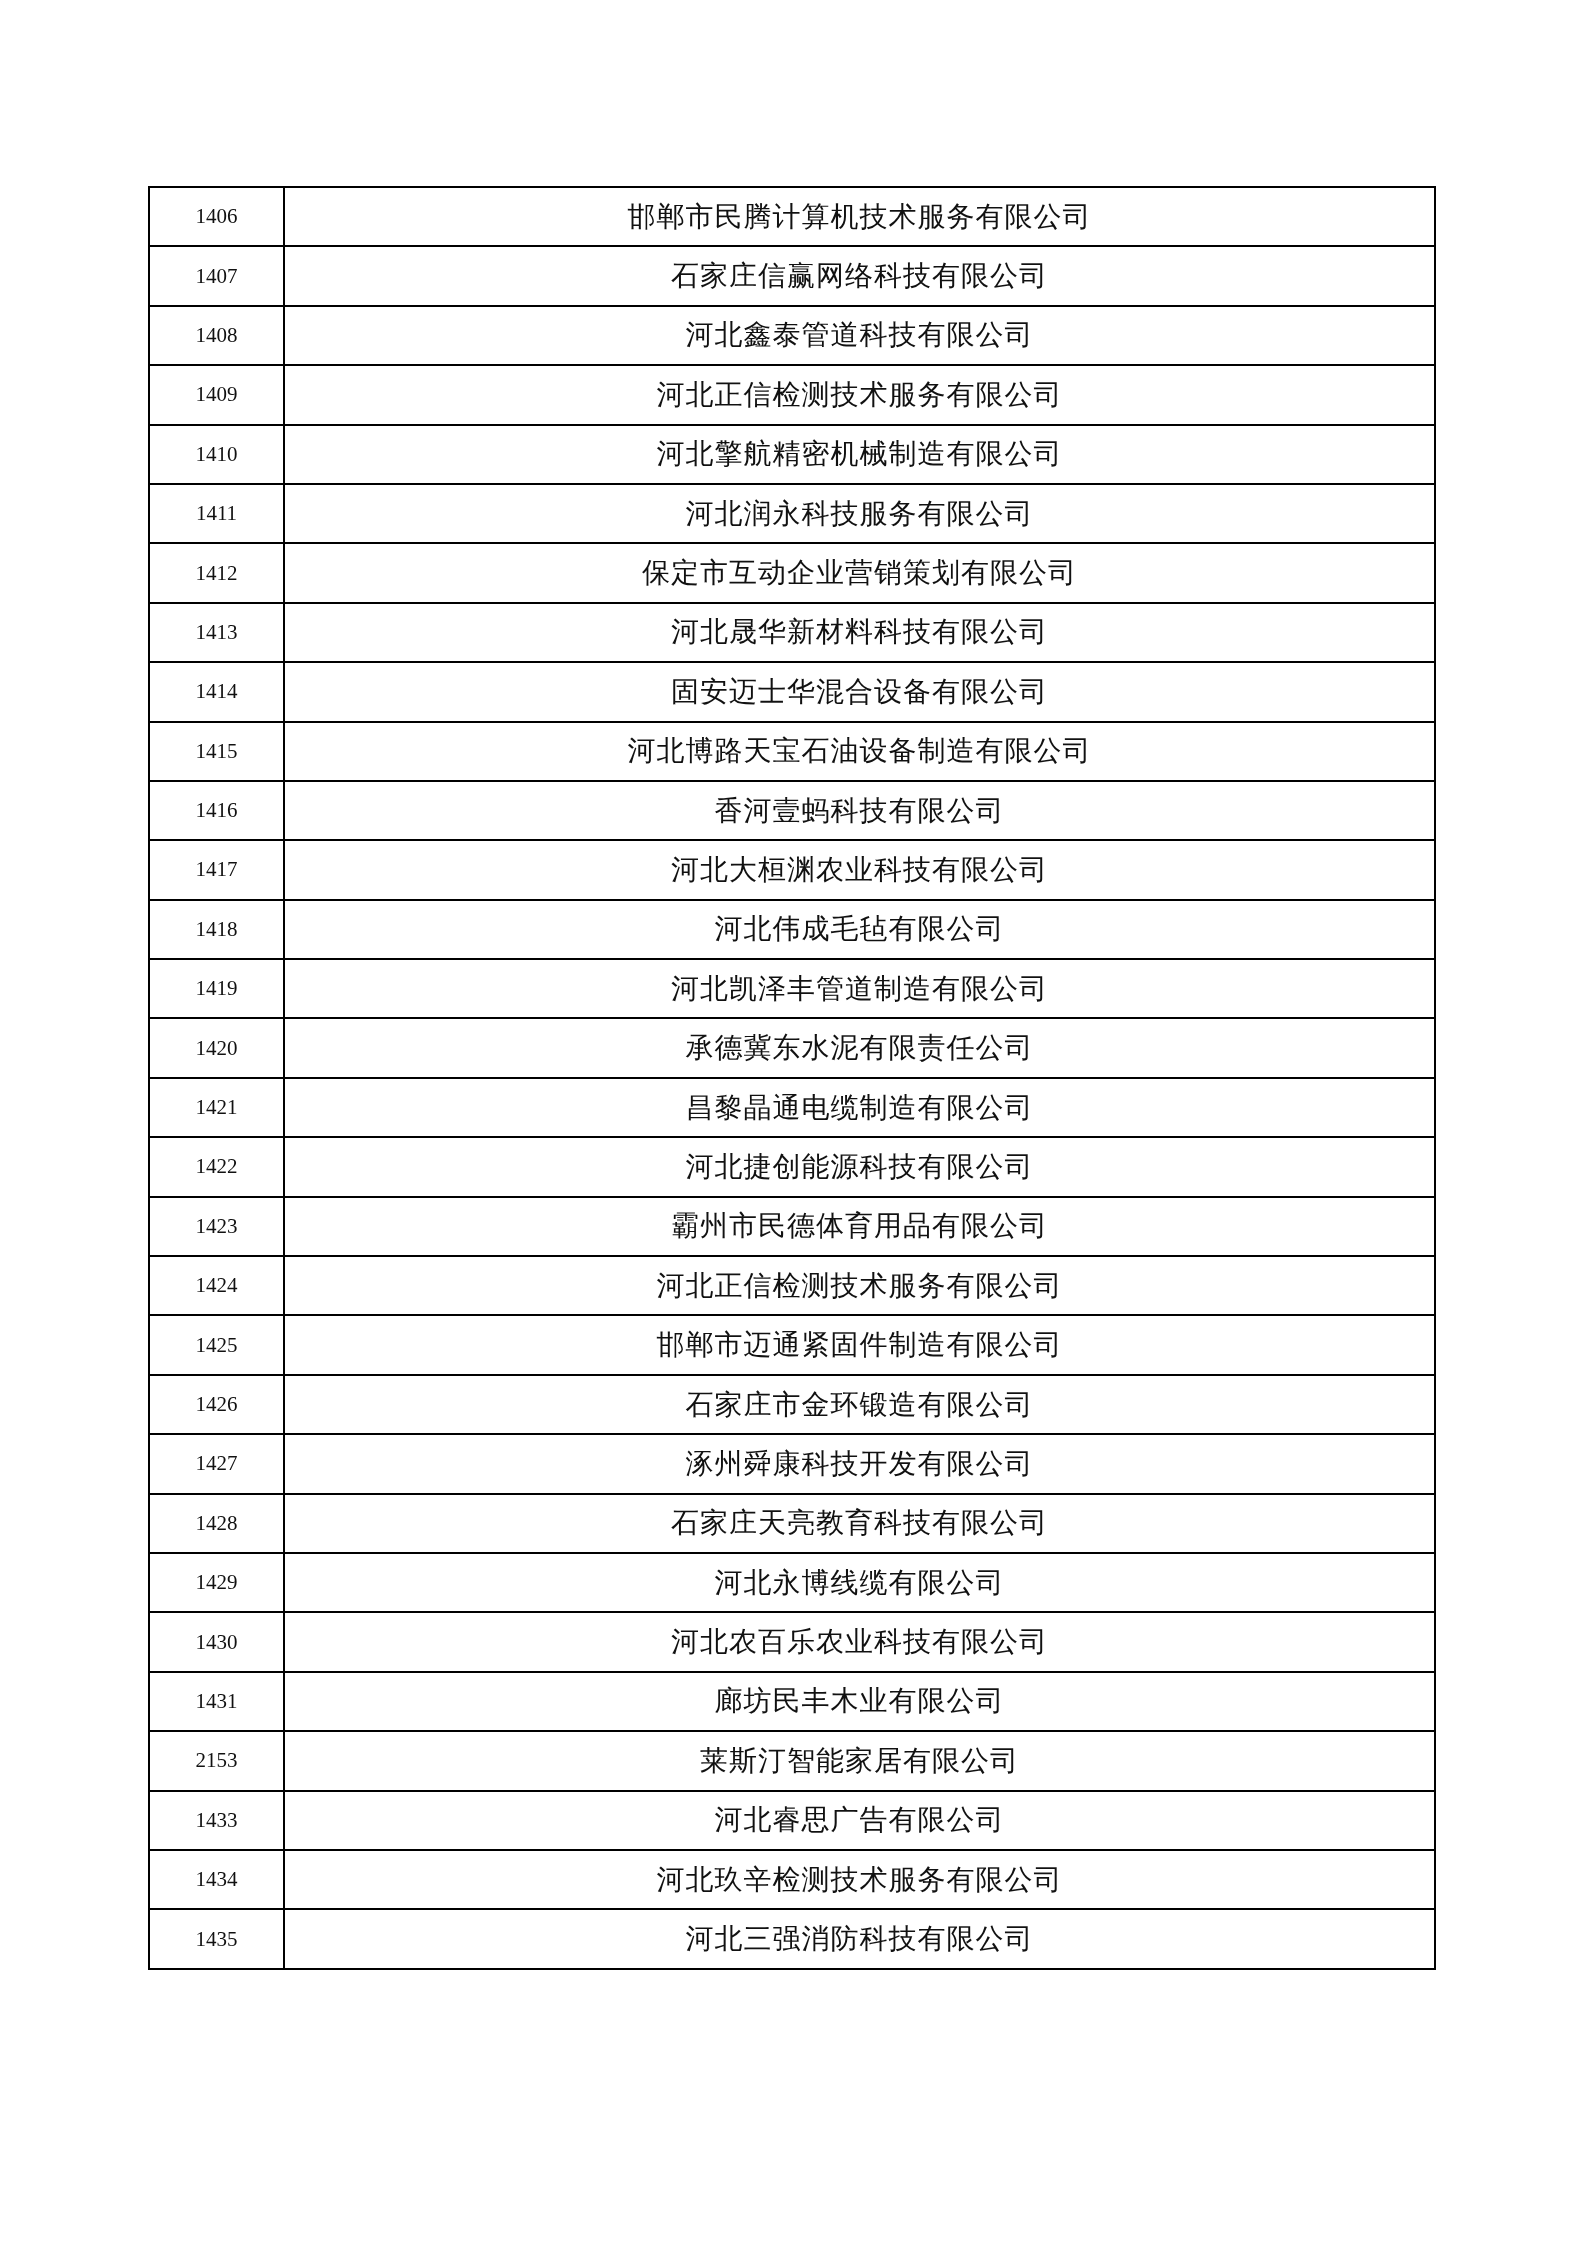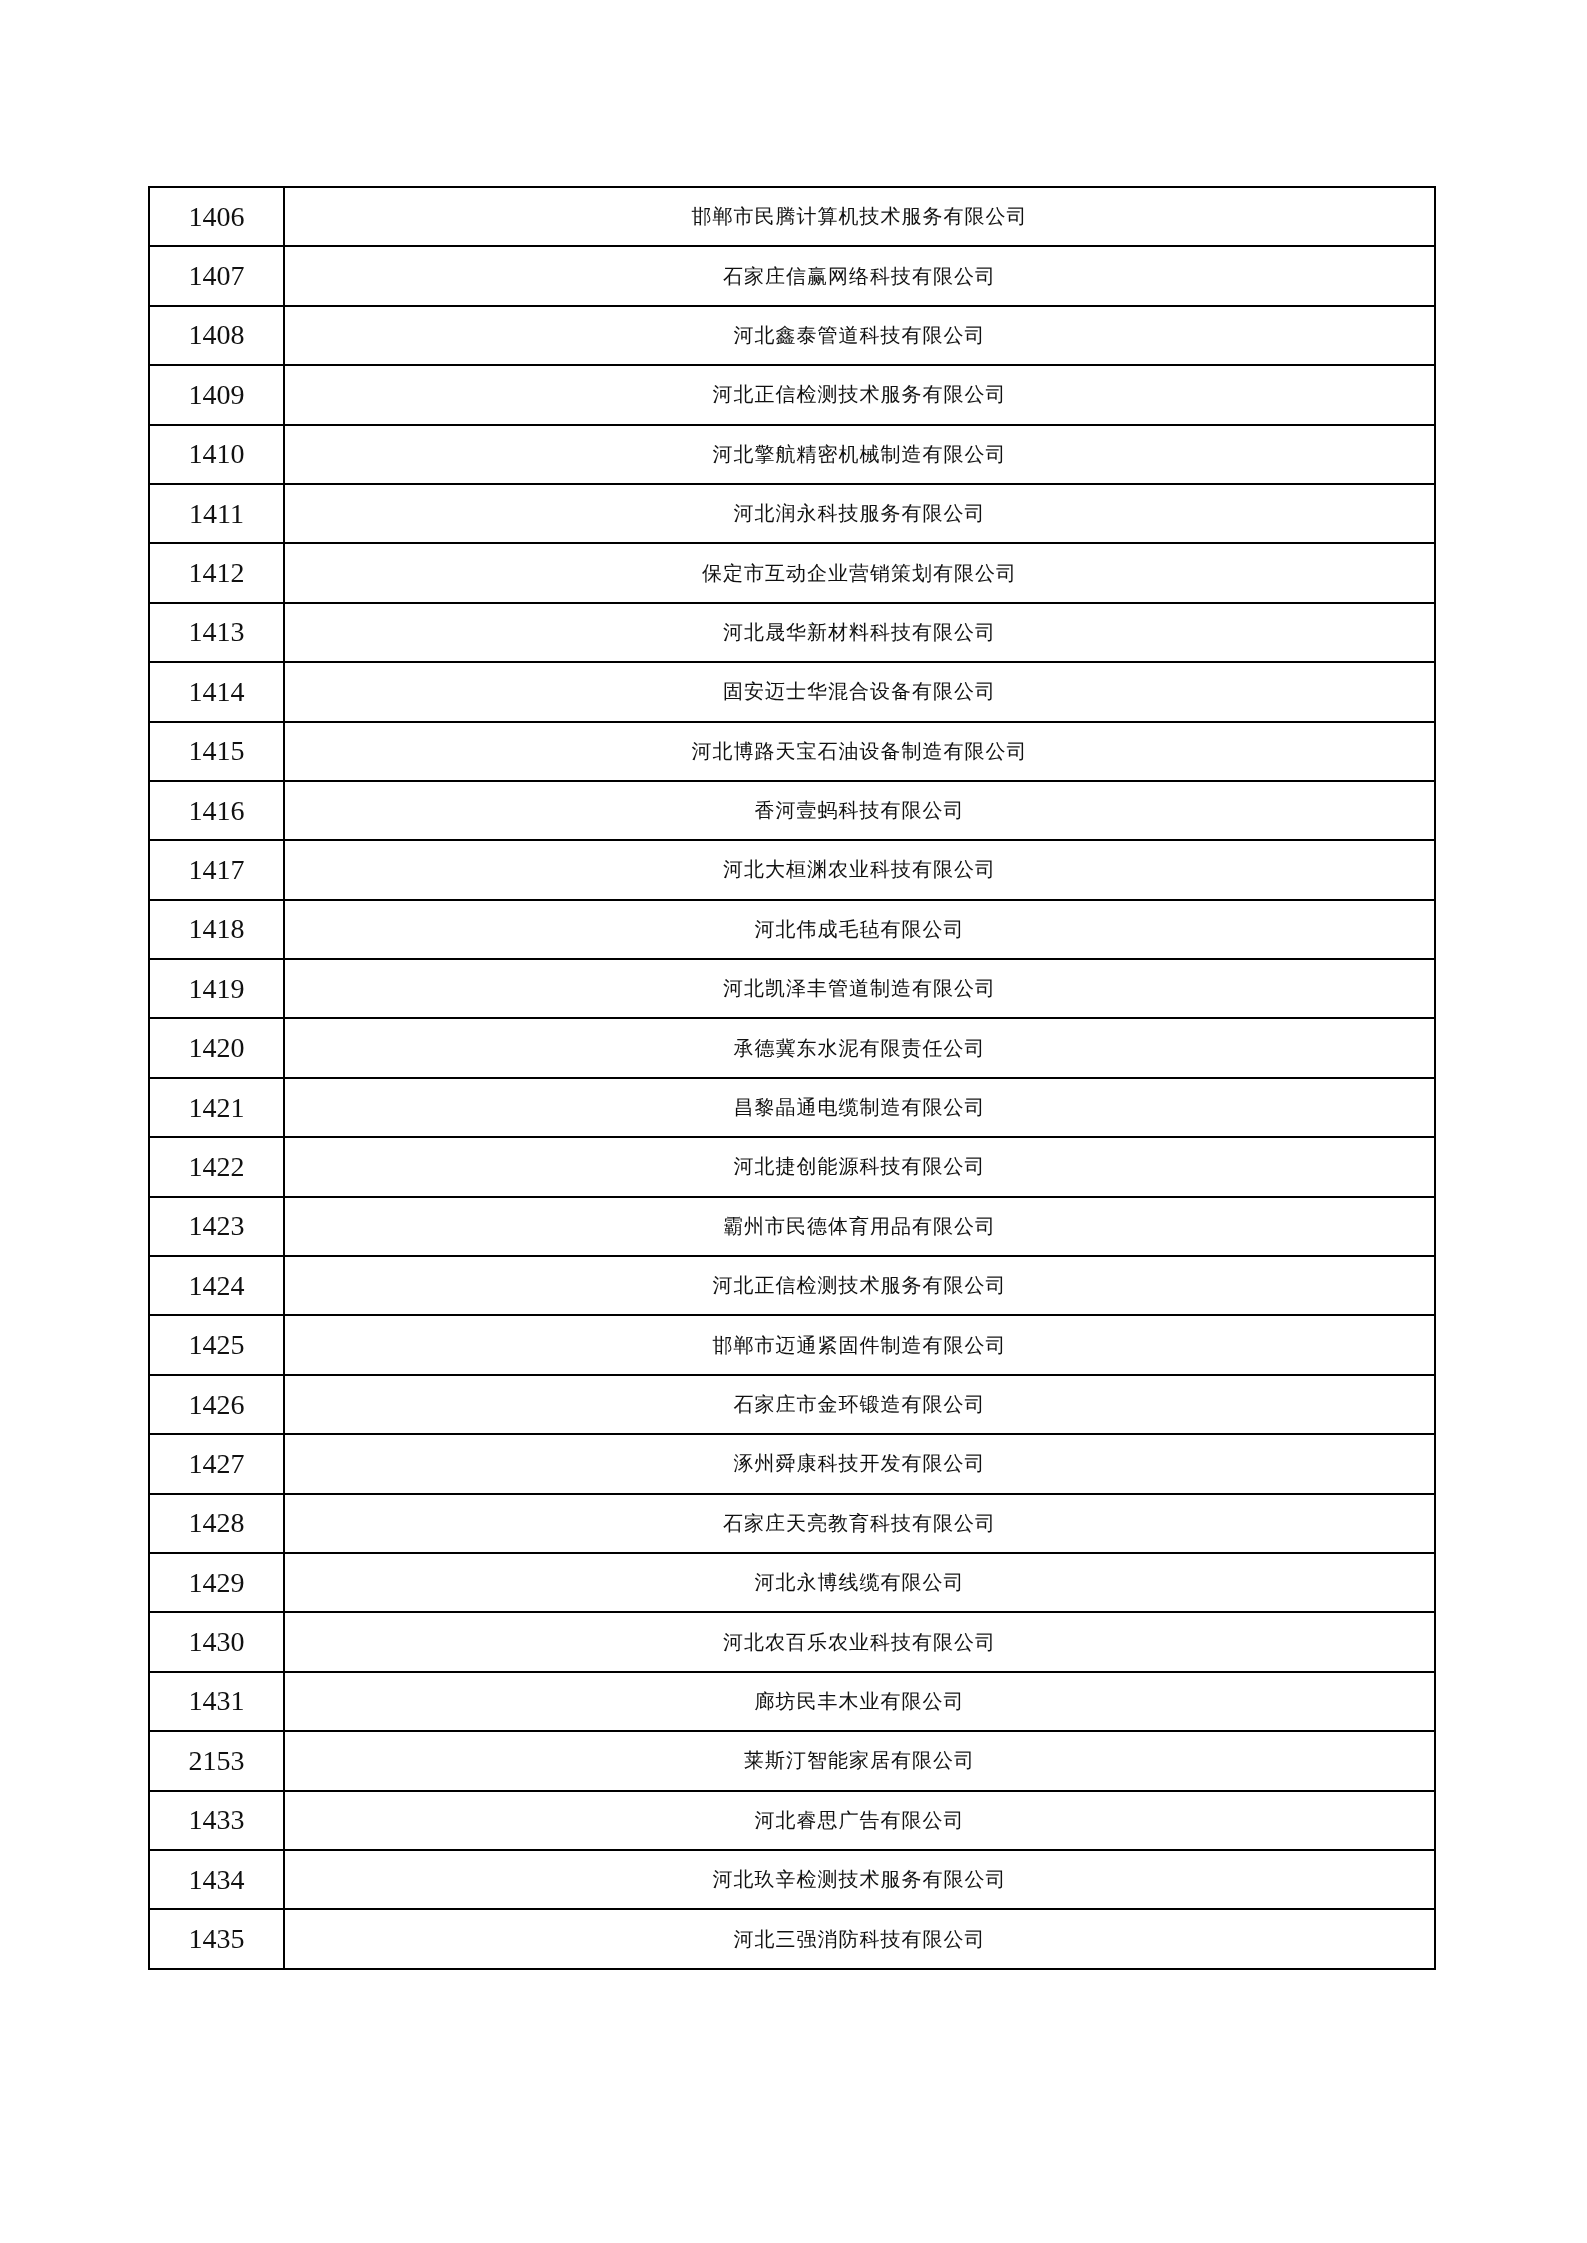--- a/index.html
+++ b/index.html
@@ -17,25 +17,25 @@
     border: 2px solid #000000;
     height: 57.4px;
     padding: 0;
     vertical-align: middle;
     text-align: center;
     color: #111111;
   }
   td.num {
     width: 133px;
     font-family: "Liberation Serif", "DejaVu Serif", serif;
-    font-size: 28px;
+    font-size: 21px;
   }
   td.name {
     font-family: "DejaVu Sans", "Liberation Sans", sans-serif;
-    font-size: 20px;
+    font-size: 28px;
     letter-spacing: 1px;
   }
 </style>
 </head>
 <body>
 
 <div class="page">
   <table class="list">
     <tbody>
       <tr>

